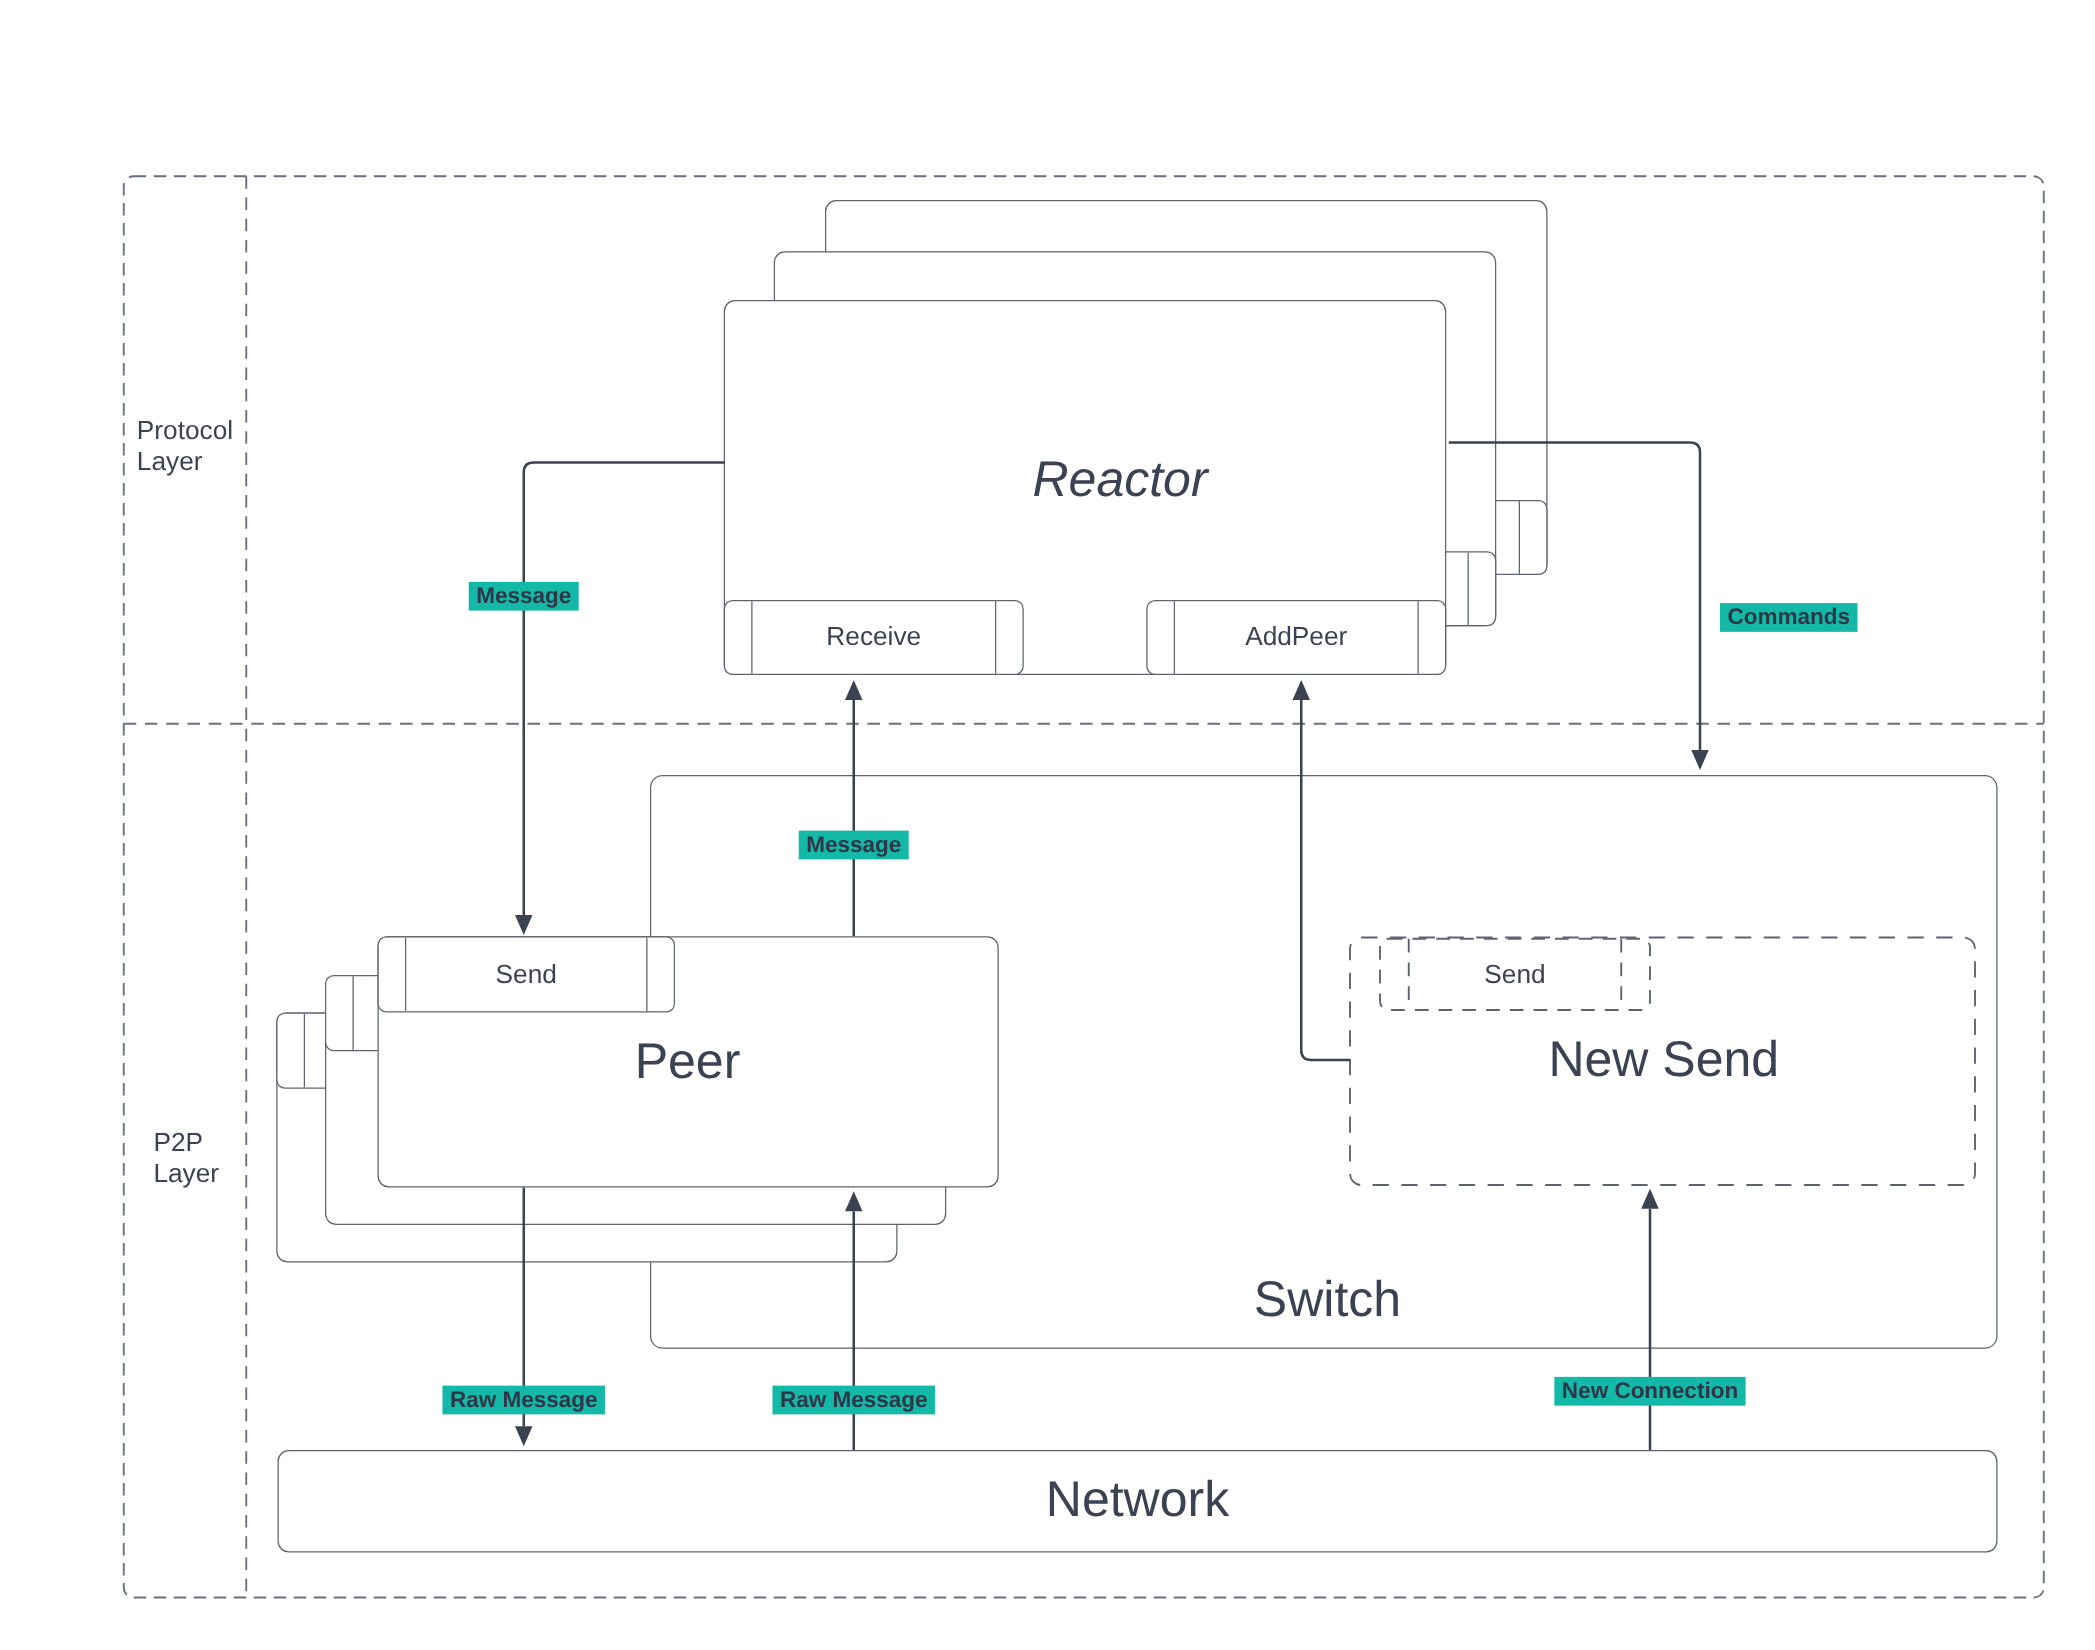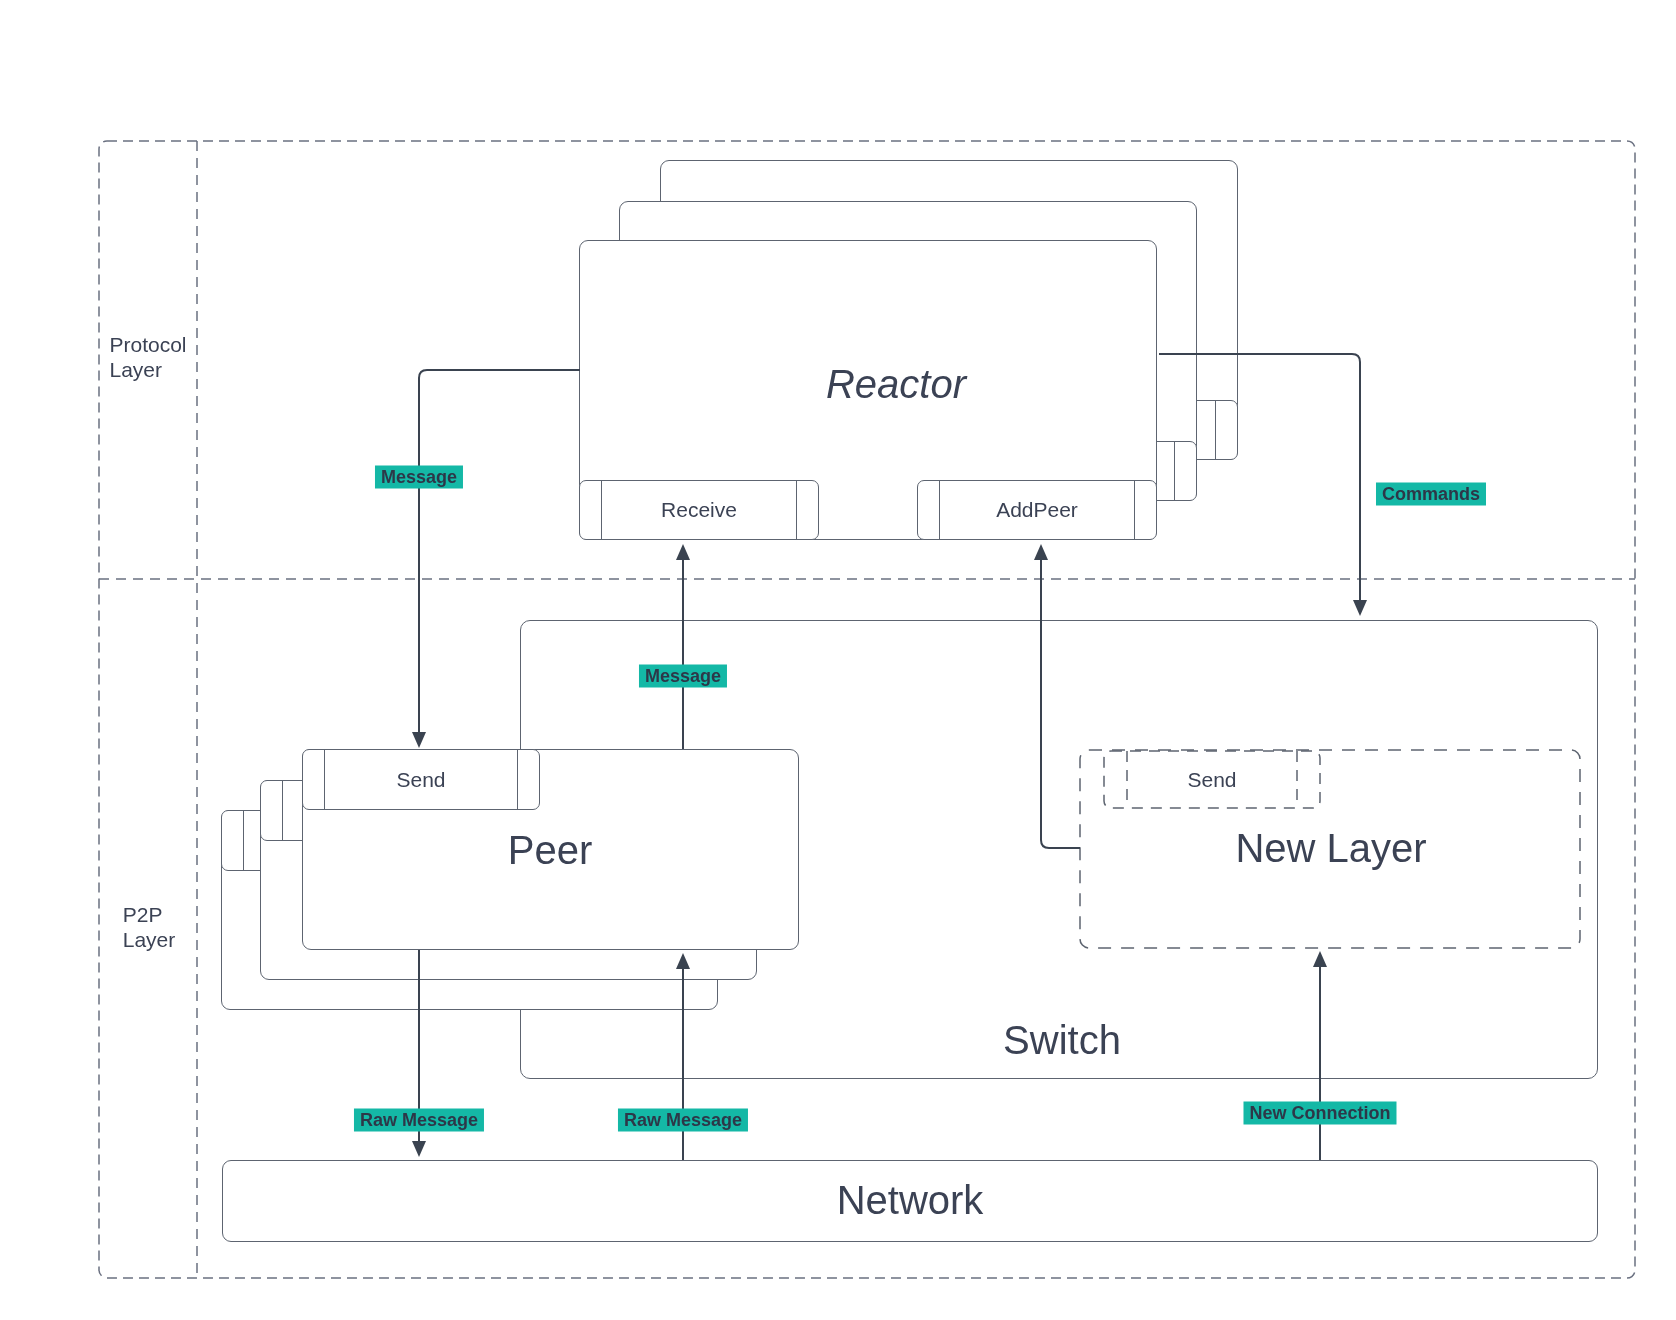--- a/index.html
+++ b/index.html
@@ -107,21 +107,21 @@
   <div class="box" style="left:302px;top:749px;width:497px;height:201px;"></div>
   <div class="biglabel" style="left:550px;top:850px;text-align:right;">Peer</div>
   <div class="tab" style="left:302px;top:749px;width:238px;height:61px;">
     <div class="il l"></div>
       <div class="il r"></div>
     <div class="tablabel">Send</div>
   </div>
 
   <div class="biglabel" style="left:1062px;top:1040px;">Switch</div>
   <div class="biglabel" style="left:910px;top:1200px;">Network</div>
-  <div class="biglabel" style="left:1331px;top:848px;">New Layer</div>
+  <div class="biglabel" style="left:1331px;top:848px;">New Send</div>
   <div class="abs" style="left:1104px;top:751px;width:216px;height:57px;">
     <div class="tablabel">Send</div>
   </div>
 
   <svg class="overlay">
 
     <rect x="99" y="141" width="1536" height="1137" rx="8" fill="none" stroke="var(--dashed-border,#6a7080)" stroke-width="1.5" stroke-dasharray="10 6"></rect>
     <path d="M197 141 V1278" fill="none" stroke="var(--dashed-border,#6a7080)" stroke-width="1.5" stroke-dasharray="10 7"></path>
     <path d="M99 579 H1635" fill="none" stroke="var(--dashed-border,#6a7080)" stroke-width="1.5" stroke-dasharray="10 7"></path>
 

